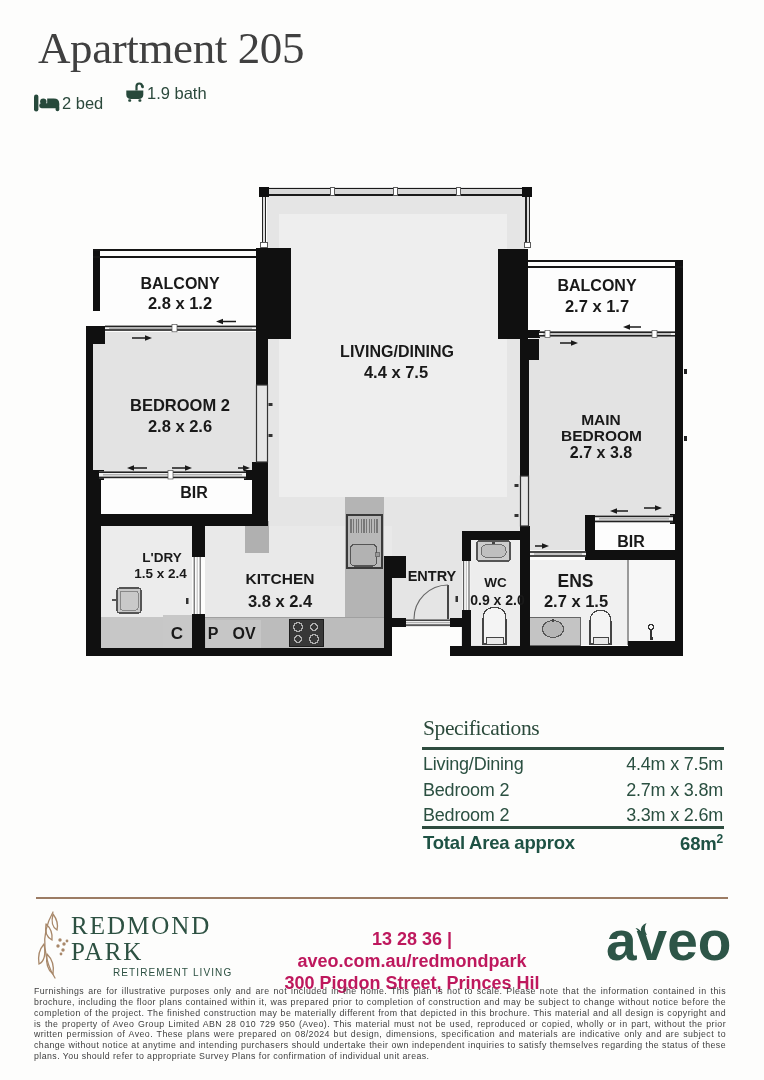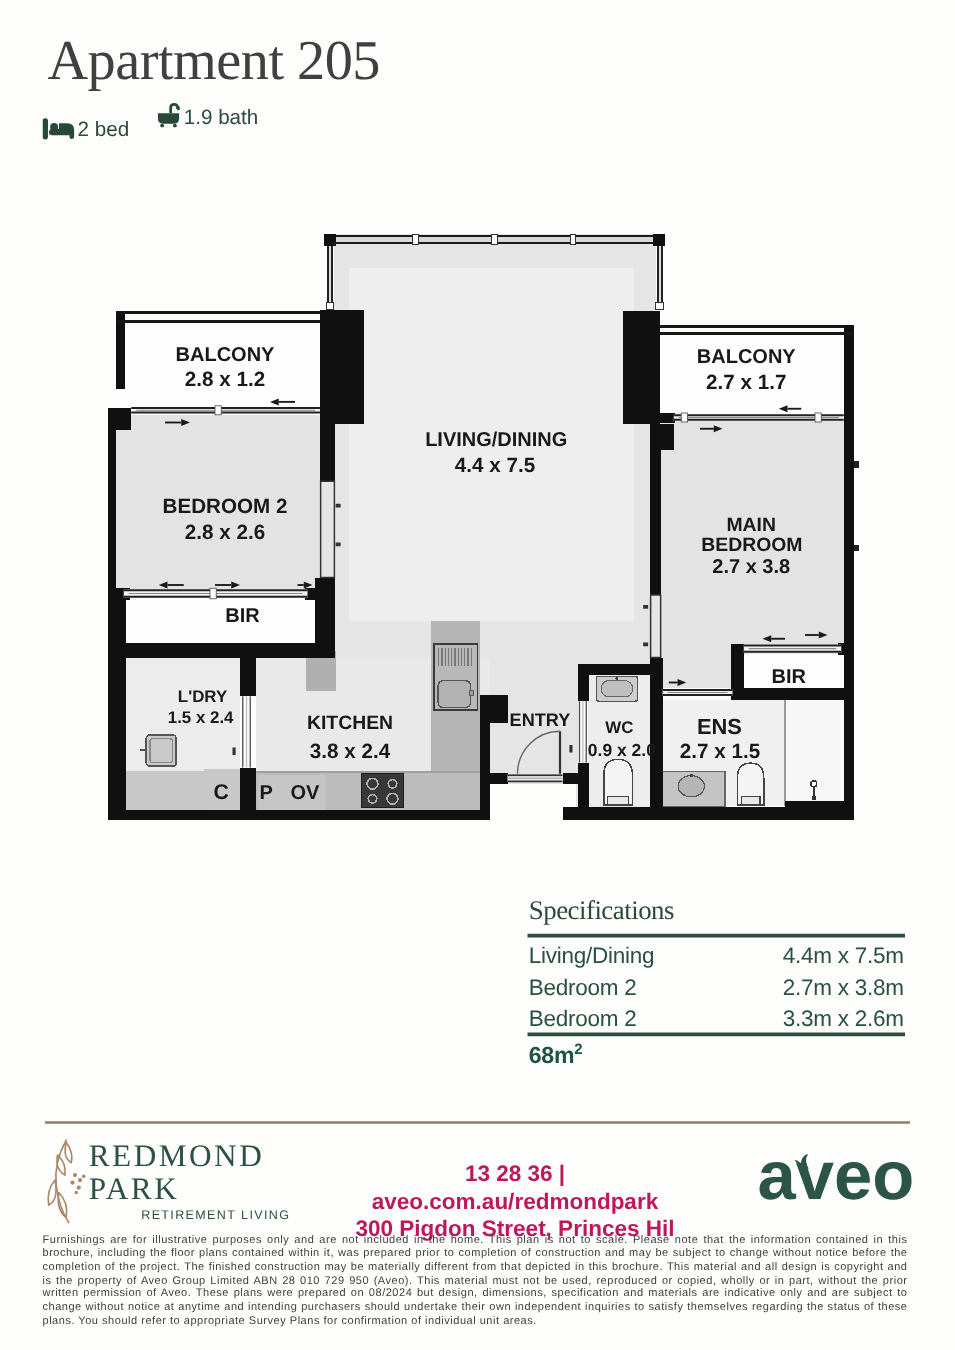--- a/index.html
+++ b/index.html
@@ -265,20 +265,21 @@
   <div class="srow">
       <span>Bedroom 2</span>
       <span>2.7m x 3.8m</span>
     </div>
   <div class="srow">
       <span>Bedroom 2</span>
       <span>3.3m x 2.6m</span>
     </div>
   <div class="srule"></div>
   <div class="stot">
+      <span>Total Area approx</span>
       <span>68m<sup style="font-size:12px;">2</sup></span>
     </div>
 </div>
 <div id="frule" class="abs"></div>
 <svg class="abs" style="left:33px;top:910px;" width="38" height="72" viewBox="0 0 38 72">
   <g stroke="#a8886a" stroke-width="1.3" fill="none" stroke-linecap="round">
     <path d="M20 2 Q10 20 12 38 Q14 56 22 68"></path>
     <path d="M20 4 Q26 12 24 20 Q17 16 20 4" fill="#fdfdfc"></path>
     <path d="M13 14 Q20 20 19 30 Q11 26 13 14"></path>
     <path d="M11 34 Q4 42 6 54 Q14 50 11 34"></path>

